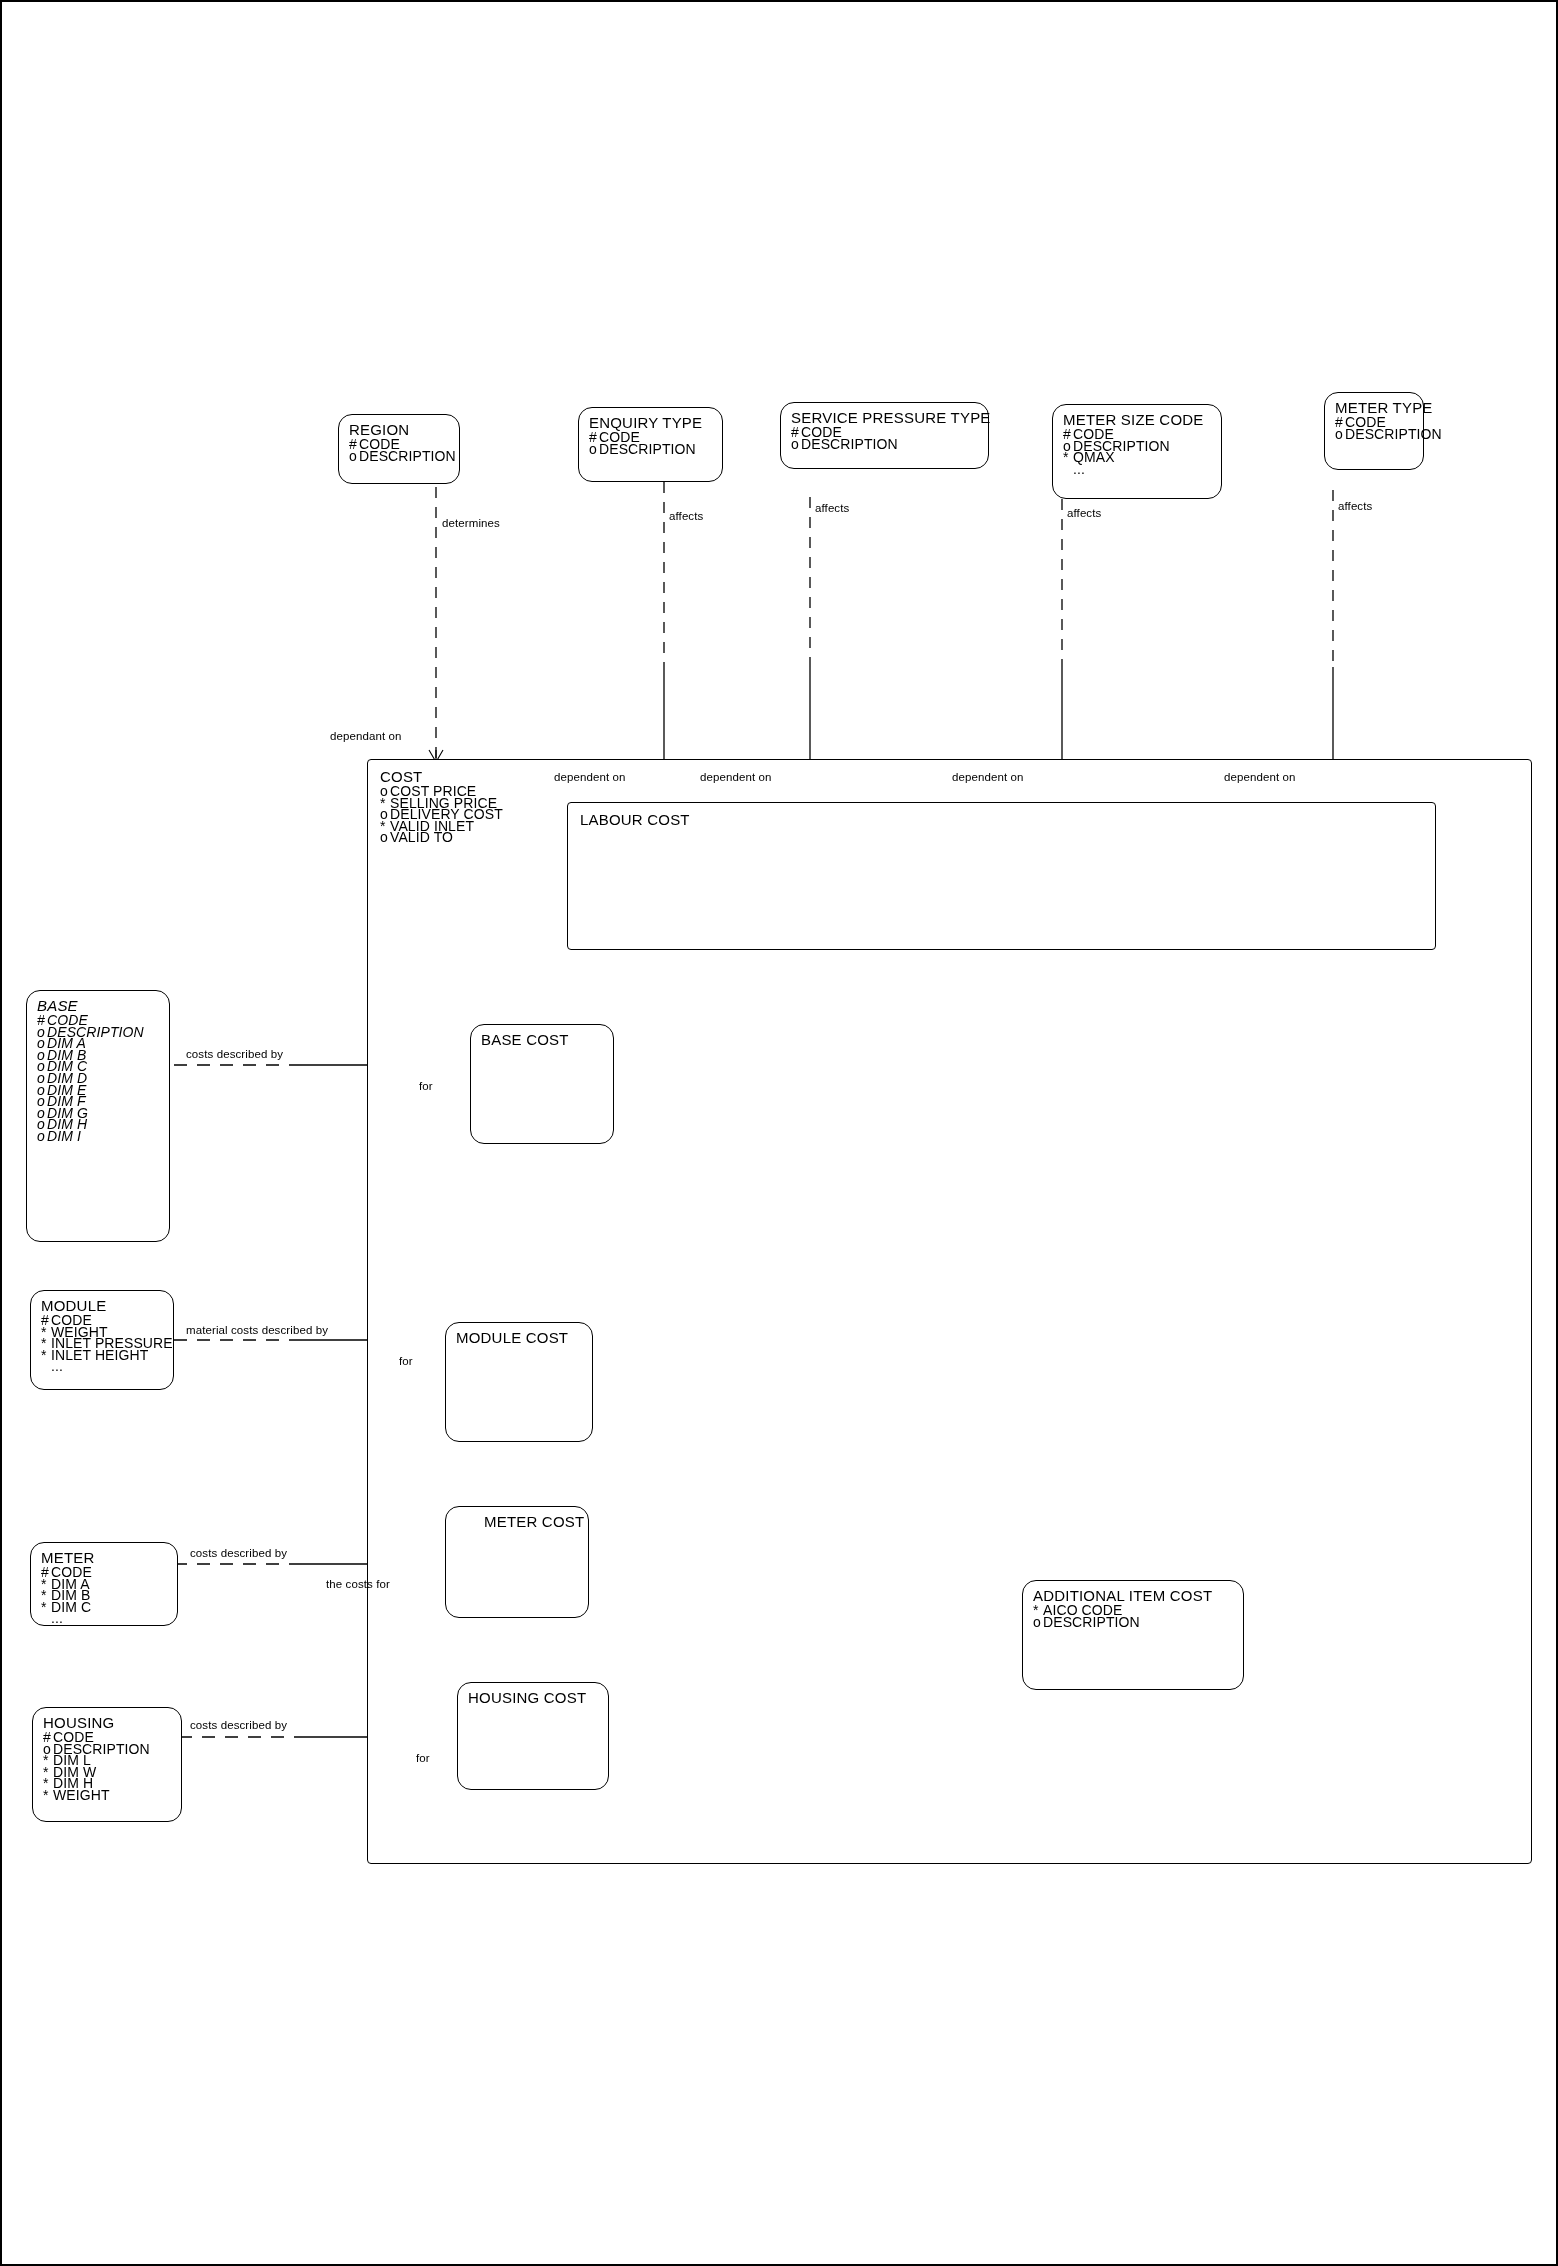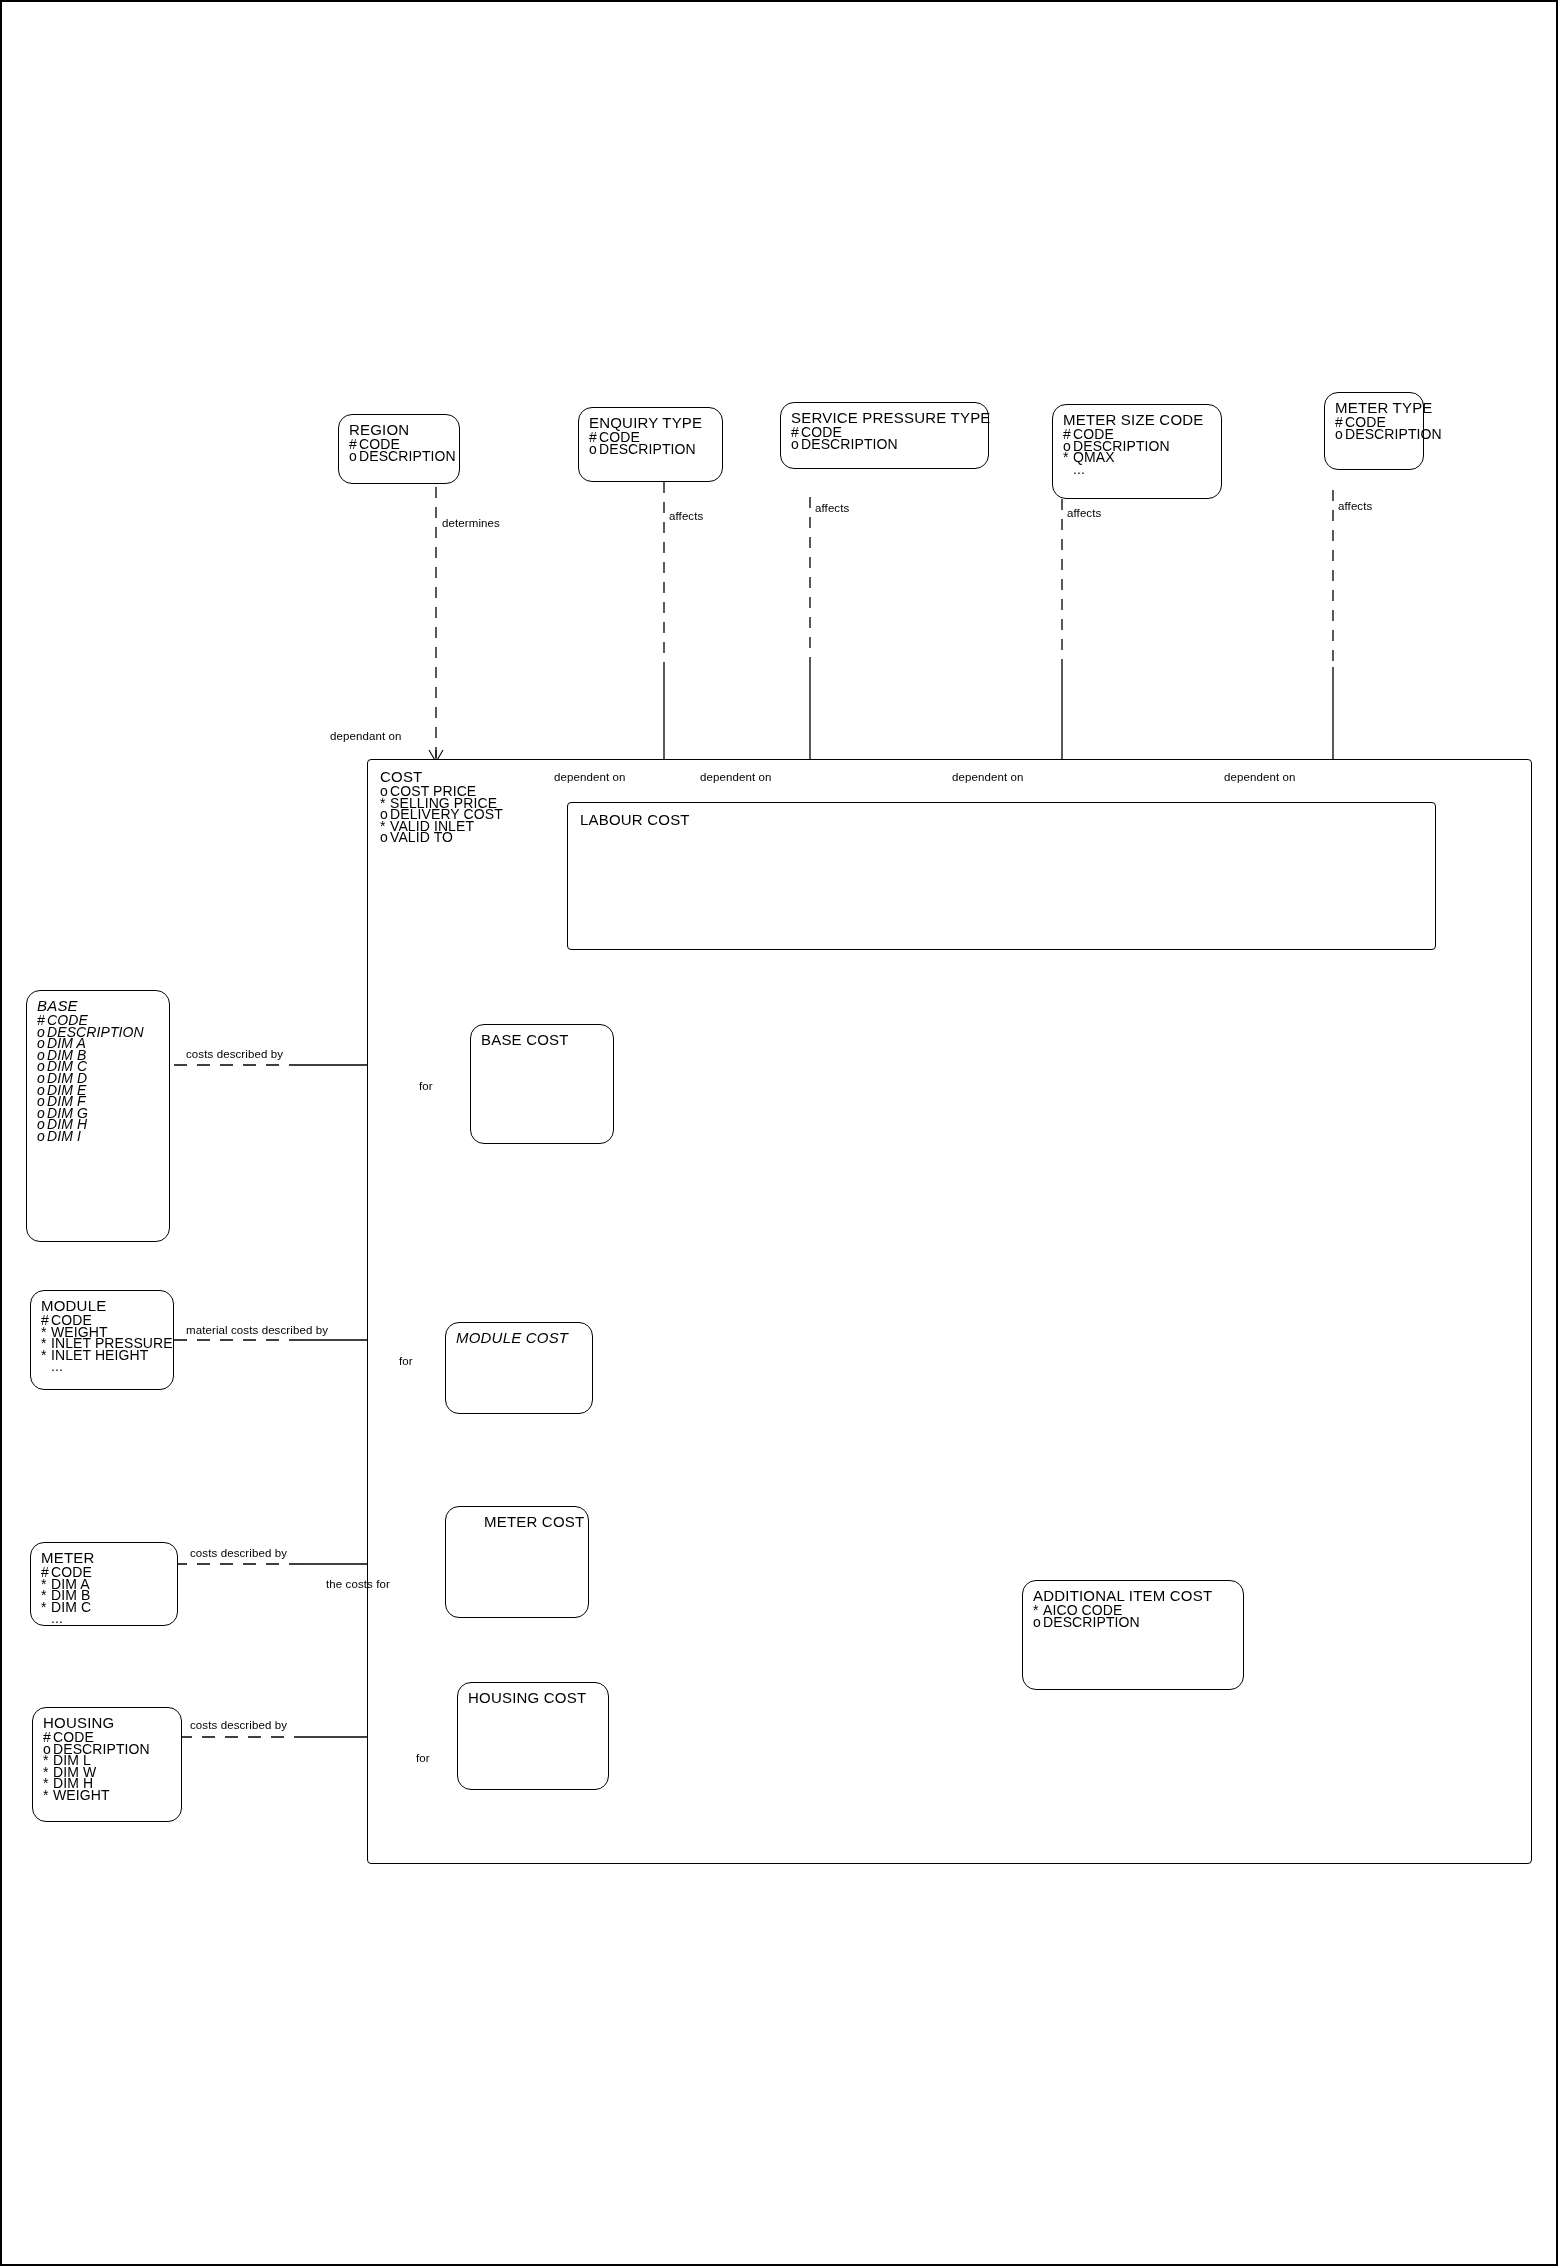--- a/index.html
+++ b/index.html
@@ -185,21 +185,21 @@
     <div class="ename">MODULE</div>
     <div class="attrs">
       <div class="attr"><span class="mk">#</span><span>CODE</span></div>
       <div class="attr"><span class="mk">*</span><span>WEIGHT</span></div>
       <div class="attr"><span class="mk">*</span><span>INLET PRESSURE</span></div>
       <div class="attr"><span class="mk">*</span><span>INLET HEIGHT</span></div>
       <div class="attr"><span class="mk"></span><span>...</span></div>
     </div>
   </div>
 
-  <div class="entity plain" style="left:443px; top:1320px; width:148px; height:92px;font-style:italic;">
+  <div class="entity plain" style="left:443px; top:1320px; width:148px; height:120px;">
     <div class="ename">MODULE COST</div>
   </div>
 
   <div class="entity" style="left:28px; top:1540px; width:148px; height:84px;">
     <div class="ename">METER</div>
     <div class="attrs">
       <div class="attr"><span class="mk">#</span><span>CODE</span></div>
       <div class="attr"><span class="mk">*</span><span>DIM A</span></div>
       <div class="attr"><span class="mk">*</span><span>DIM B</span></div>
       <div class="attr"><span class="mk">*</span><span>DIM C</span></div>

